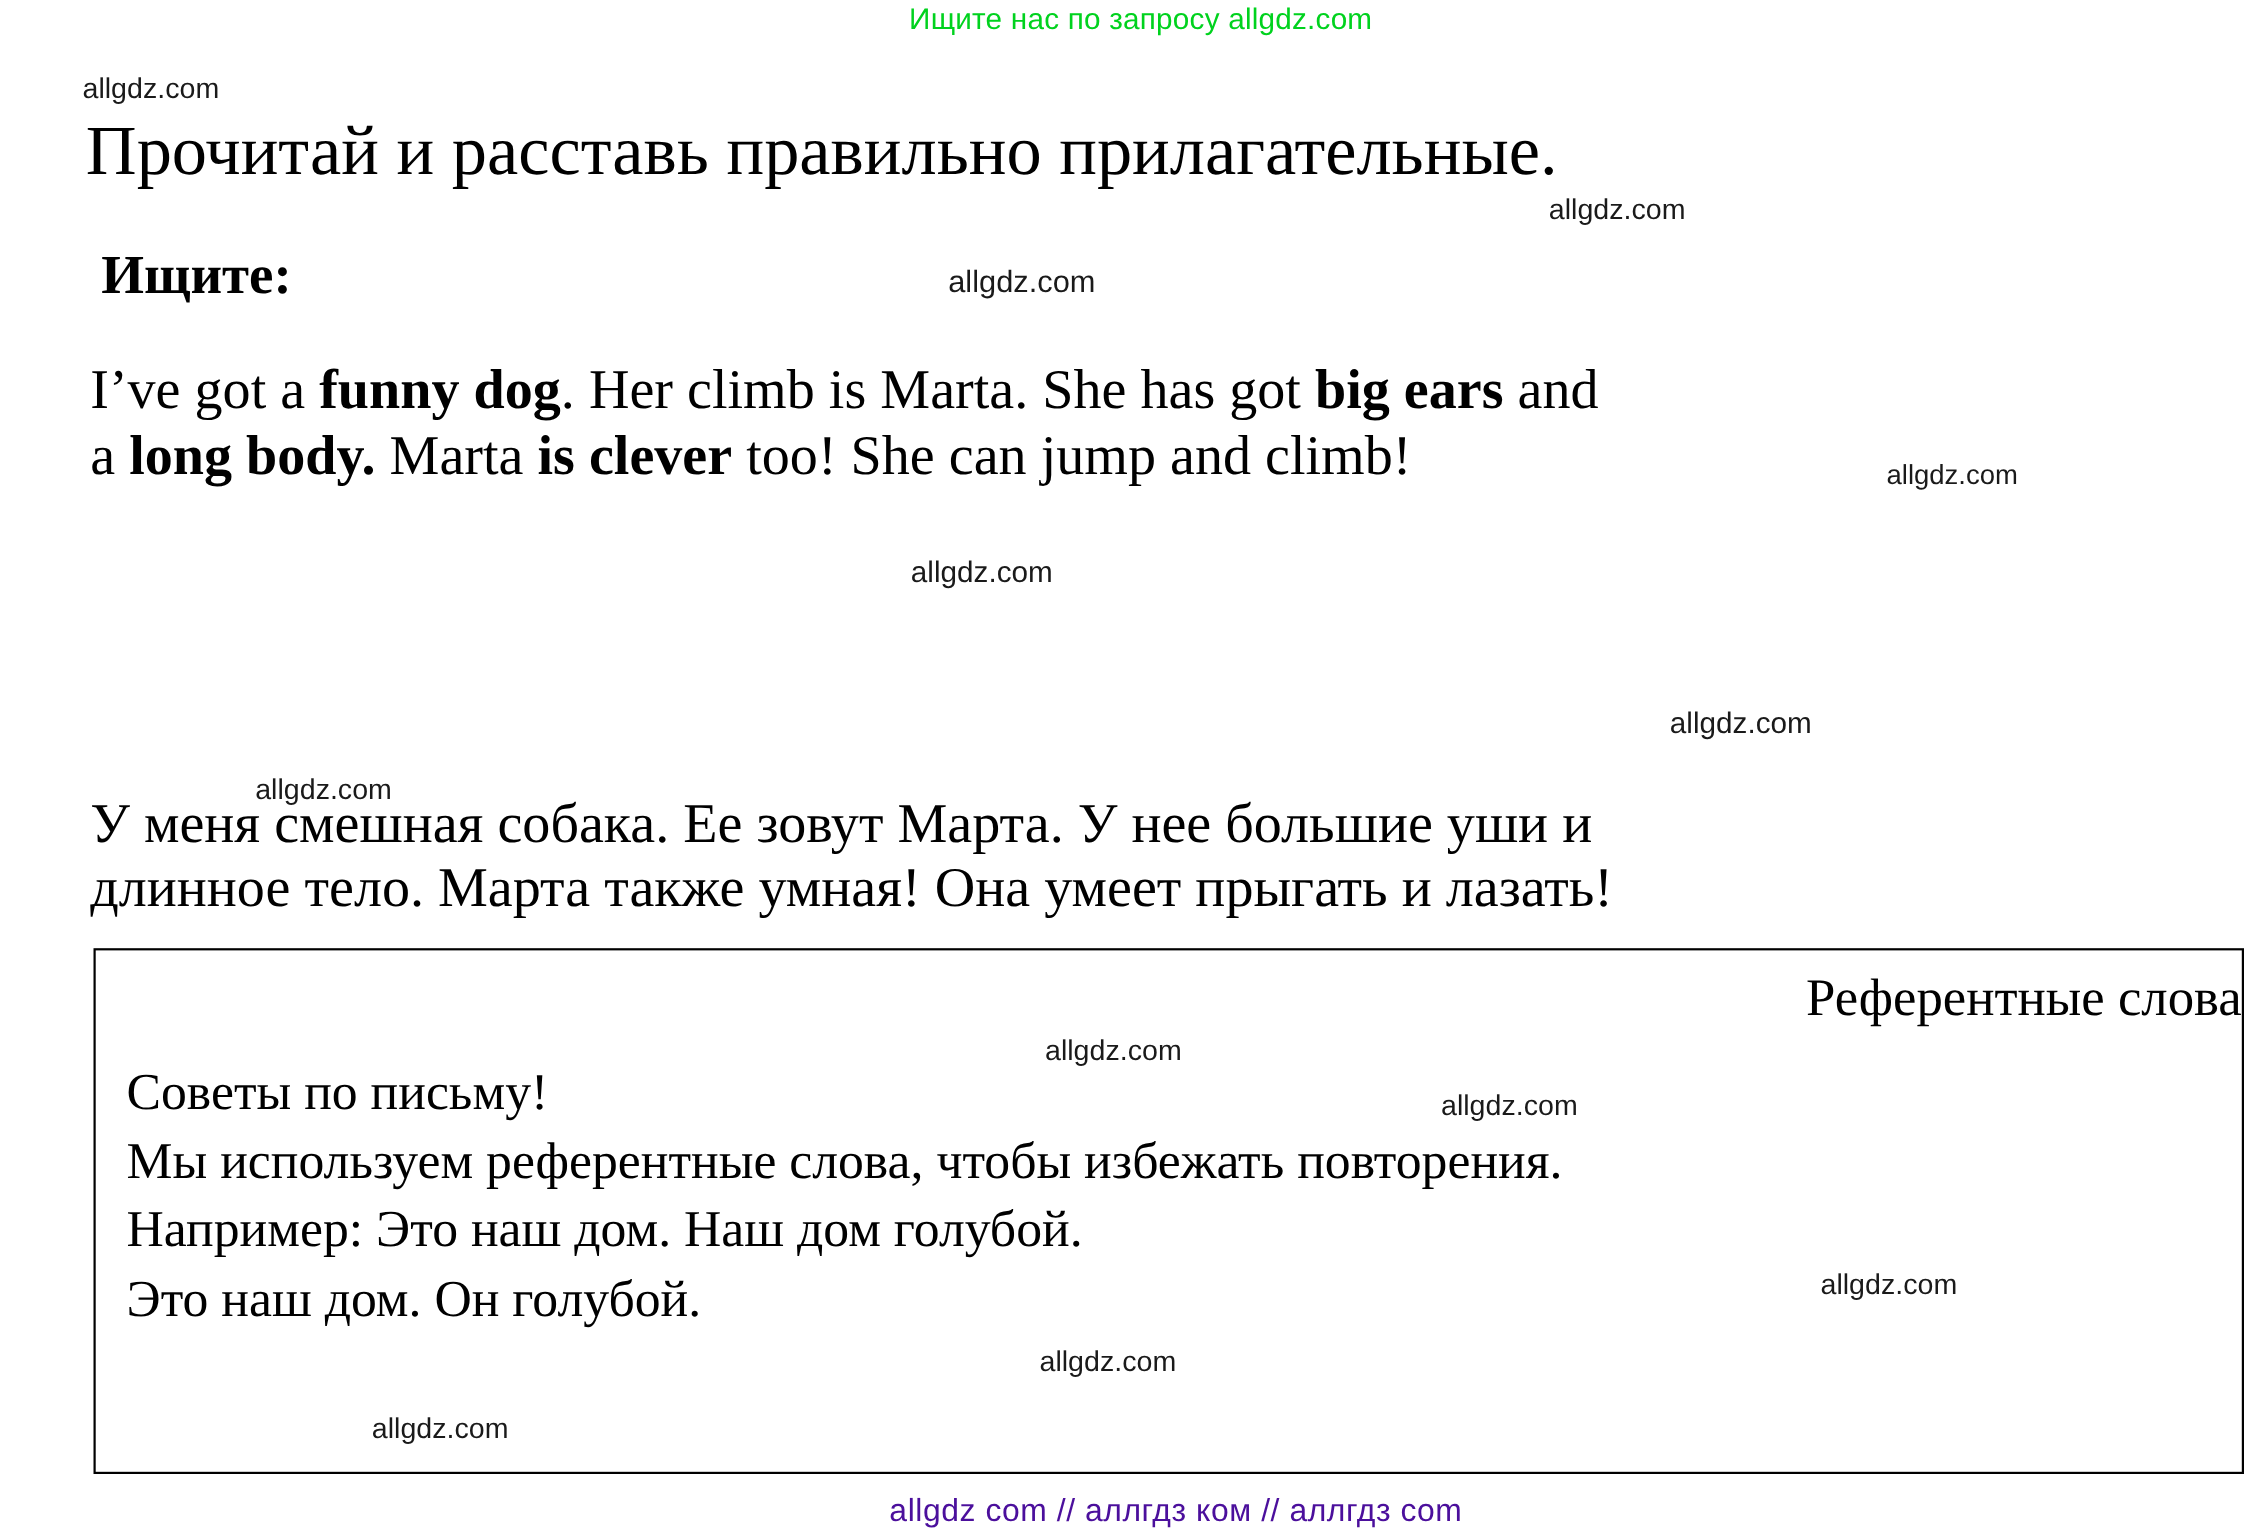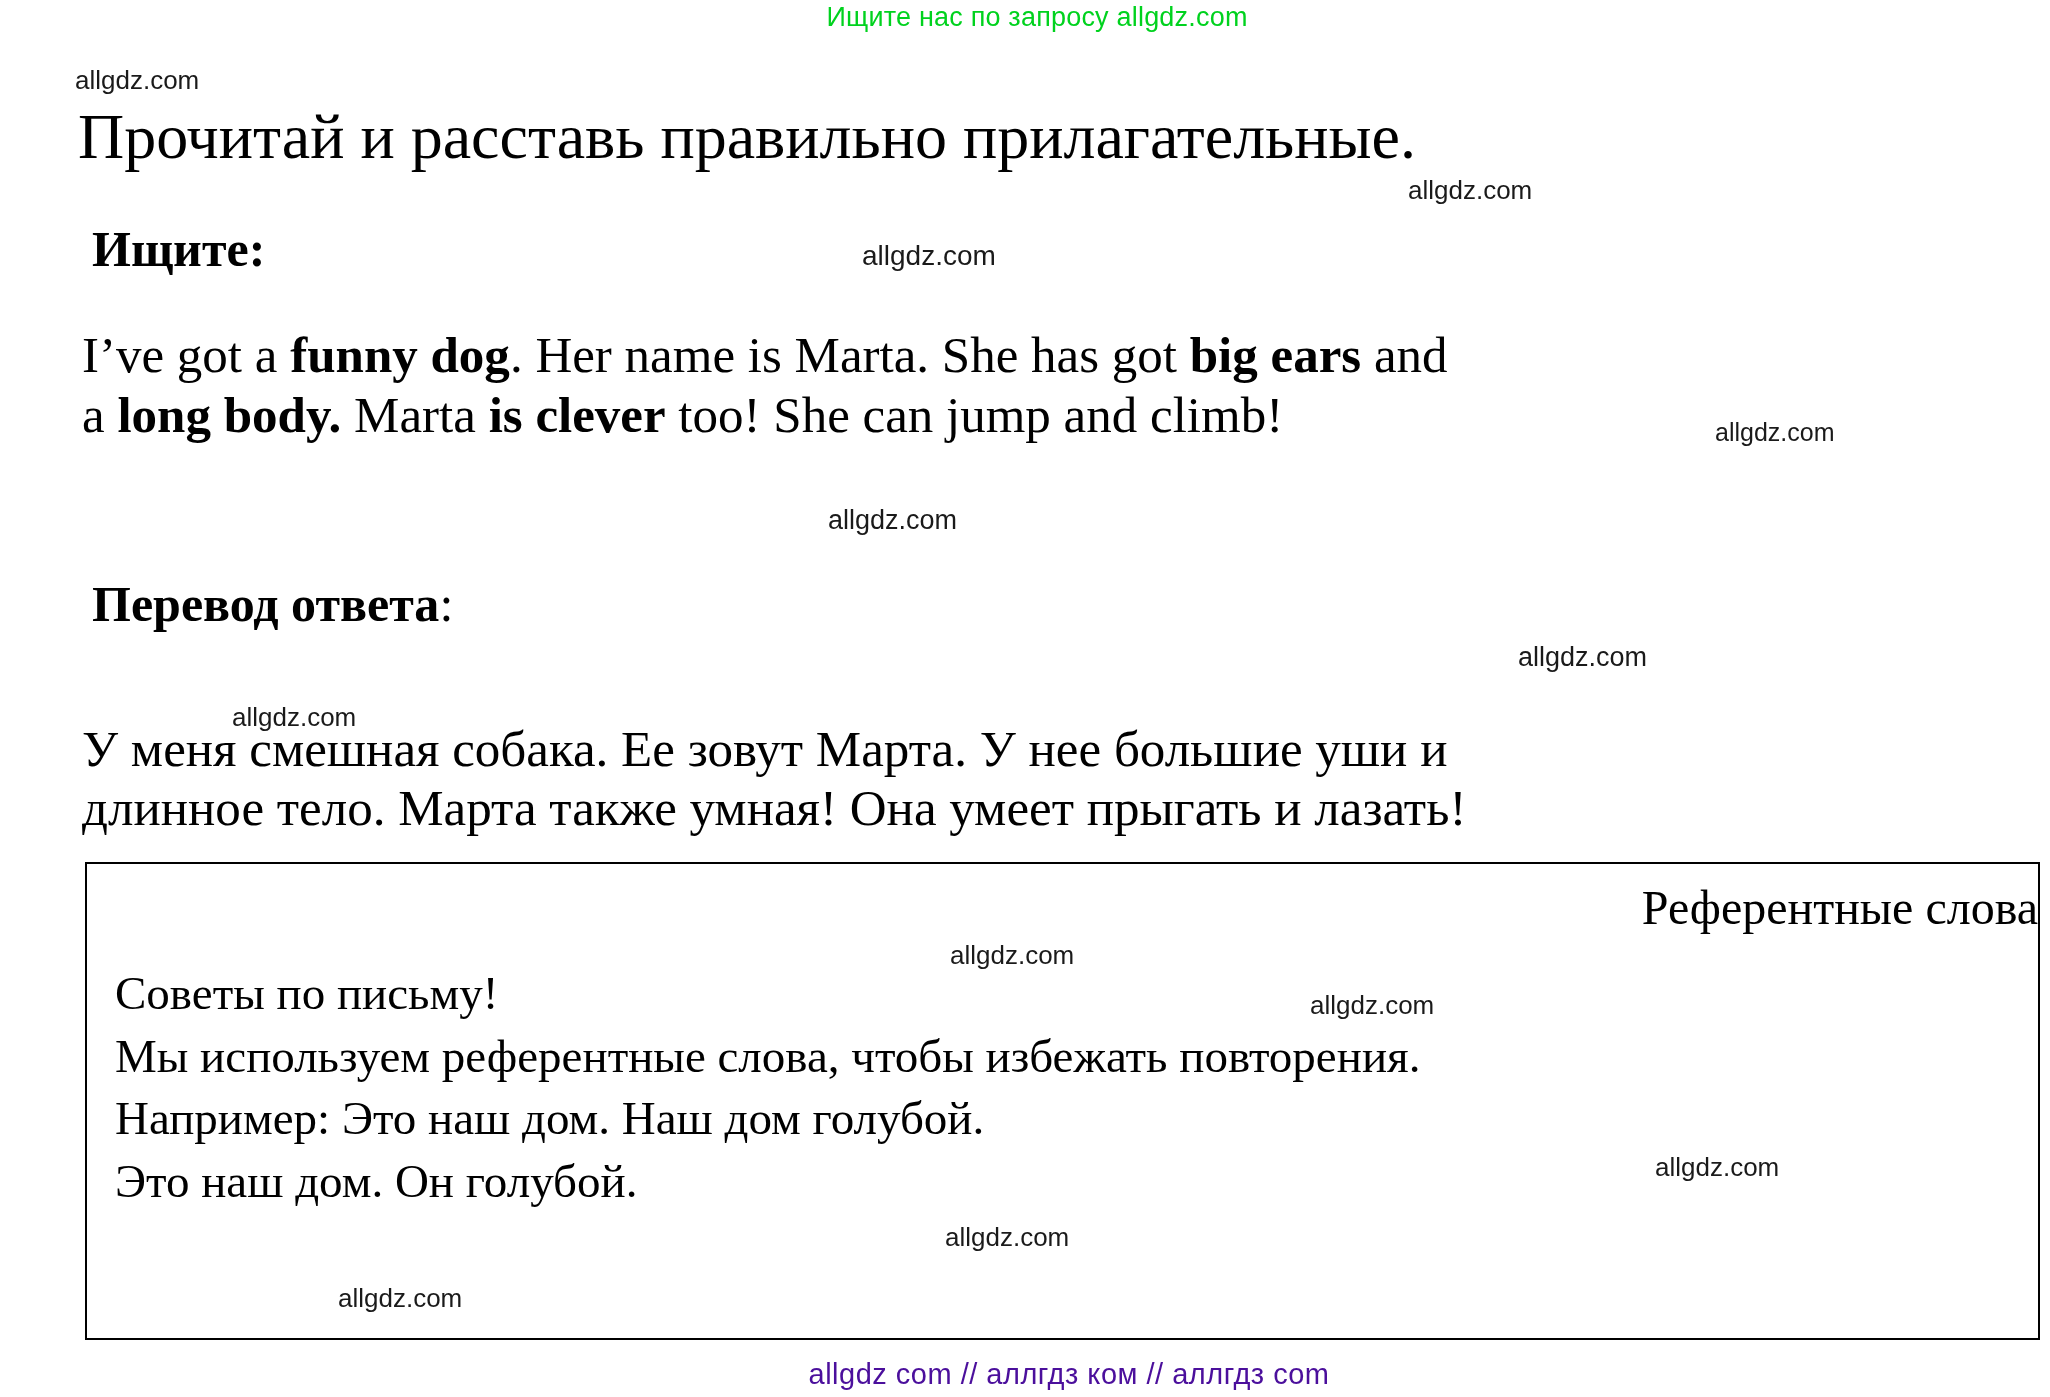--- a/index.html
+++ b/index.html
@@ -125,27 +125,24 @@
 
 <div class="page">
 
   <div class="top-banner">Ищите нас по запросу allgdz.com</div>
 
   <div class="task-line">Прочитай и расставь правильно прилагательные.</div>
 
   <div class="answer-label">Ищите:</div>
 
   <div class="answer-body">
-    <span>I’ve got a </span><b>funny dog</b><span>. Her name is Marta. She has got </span><b>big ears</b><span> and</span><br>
+    <span>I’ve got a </span><b>funny dog</b><span>. Her climb is Marta. She has got </span><b>big ears</b><span> and</span><br>
     <span>a </span><b>long body.</b><span> Marta </span><b>is clever</b><span> too! She can jump and climb!</span>
   </div>
 
-  <div class="translation-label">
-    <span>Перевод ответа</span><span class="colon">:</span>
-  </div>
 
   <div class="translation-body">
     <div>У меня смешная собака. Ее зовут Марта. У нее большие уши и</div>
     <div>длинное тело. Марта также умная! Она умеет прыгать и лазать!</div>
   </div>
 
   <div class="ref-box">
     <div class="ref-title">Референтные слова</div>
     <div class="ref-lines">
       <div>Советы по письму!</div>

